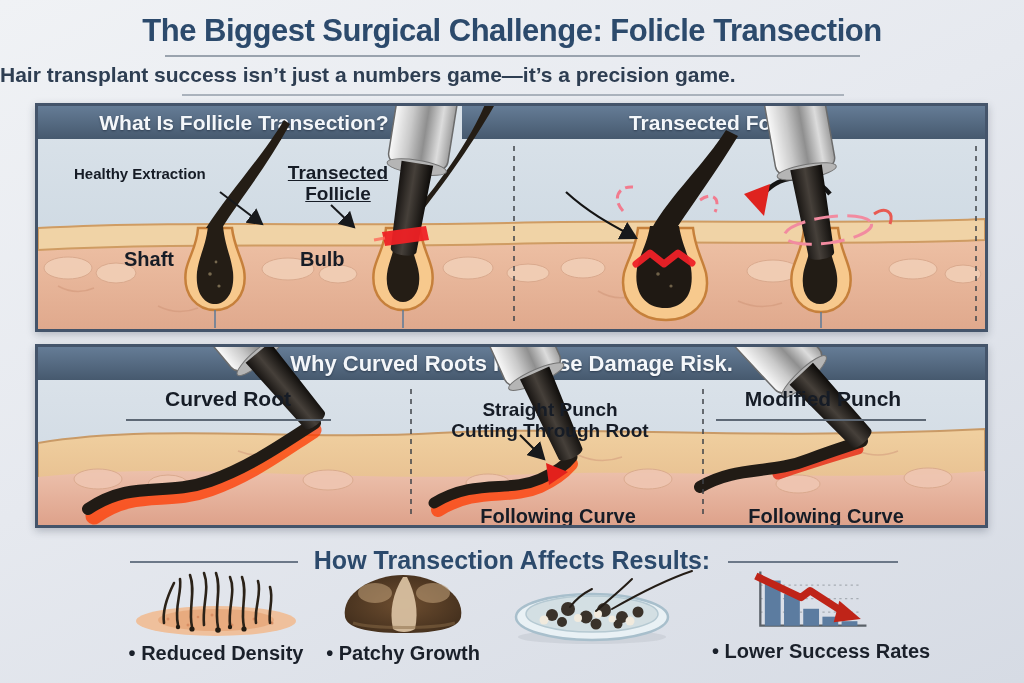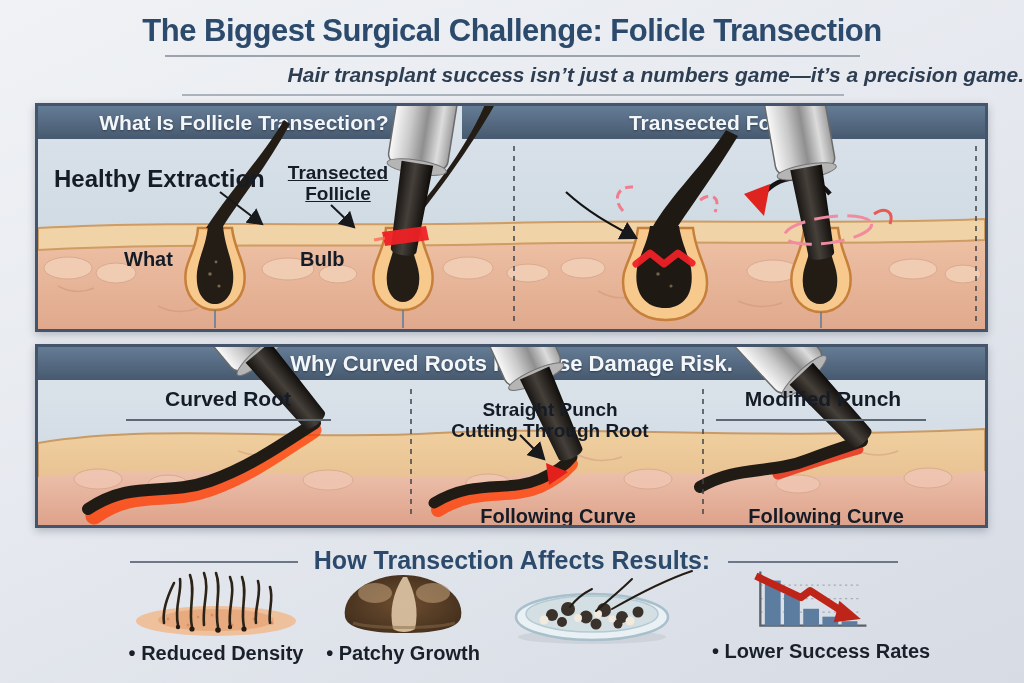--- a/index.html
+++ b/index.html
@@ -5,42 +5,42 @@
   html,body{margin:0;padding:0;background:#c9ced8;}
   .page{position:relative;width:1024px;height:683px;overflow:hidden;
         font-family:"Liberation Sans",sans-serif;
         background:linear-gradient(155deg,#f0f2f5 0%,#e6e9ef 45%,#d6dbe4 100%);}
   .abs{position:absolute;}
 
   
   .main-title{left:0;right:0;top:13px;text-align:center;font-size:31px;font-weight:700;
               color:#2c4a6c;letter-spacing:-0.5px;}
   .hr1{left:165px;top:55px;width:695px;height:2px;background:#9aa3ae;}
-  .subtitle{left:8px;right:0;top:63px;text-align:right;font-size:21px;font-weight:600;color:#2e3e52;font-style:italic;}
+  .subtitle{left:0;right:0;top:63px;text-align:left;font-size:21px;font-weight:600;color:#2e3e52;}
   .hr2{left:182px;top:94px;width:662px;height:1.5px;background:#aab2bc;}
 
   
   .panel{position:absolute;left:35px;border:3px solid #44546a;
          box-shadow:0 3px 8px rgba(40,50,70,.28);overflow:hidden;}
   #section1{top:103px;width:947px;height:223px;background:linear-gradient(#dbe3ea,#c7d4df);}
   #section2{top:344px;width:947px;height:178px;background:linear-gradient(#dde4eb,#ccd7e1);}
 
   .band{position:absolute;top:0;height:33px;z-index:1;
         background:linear-gradient(#657c96,#46596e);
         display:flex;align-items:center;justify-content:center;
         color:#f4f7fa;font-weight:700;font-size:21px;text-shadow:0 1px 2px rgba(10,20,35,.45);}
   #band-left{left:0;width:412px;}
   #band-right{left:424px;right:0;}
   #band2{left:0;right:0;font-size:22px;}
 
   svg.overlay{position:absolute;left:0;top:0;z-index:2;pointer-events:none;}
 
   .lbl{position:absolute;z-index:3;color:#161c26;font-weight:700;line-height:1.12;white-space:pre-line;}
   .lbl.center{text-align:center;}
-  #lbl-healthy{left:16px;top:60px;font-size:24px;}
+  #lbl-healthy{left:36px;top:60px;font-size:15px;}
   #lbl-transected{left:238px;top:56px;width:124px;font-size:19px;text-align:center;text-decoration:underline;}
   #lbl-shaft{left:86px;top:142px;font-size:20px;}
   #lbl-bulb{left:262px;top:142px;font-size:20px;}
   #lbl-damaged{left:508px;top:58px;font-size:21px;color:#9e2227;
                border-bottom:2.5px solid #9e2227;padding-bottom:3px;}
 
   #lbl-curved-root{left:70px;top:40px;width:240px;font-size:21px;text-align:center;}
   .underline{position:absolute;z-index:3;height:2px;background:#5d6875;}
   #ul-curved{left:88px;top:72px;width:205px;}
   #lbl-straight{left:392px;top:52px;width:240px;font-size:19px;text-align:center;}
@@ -168,21 +168,21 @@
         <path d="M 836,108 C 848,100 856,106 852,118" stroke="#e85a52" stroke-width="3" fill="none"></path>
       </g>
       <line x1="783" y1="206" x2="783" y2="222" stroke="#5b7a99" stroke-width="1.5"></line>
 
       <line x1="938" y1="40" x2="938" y2="216" stroke="#3f4348" stroke-width="1.5" stroke-dasharray="5 5"></line>
     </svg>
 
     <div class="lbl" id="lbl-healthy">Healthy Extraction</div>
     <div class="lbl" id="lbl-transected">Transected
 Follicle</div>
-    <div class="lbl" id="lbl-shaft">What</div>
+    <div class="lbl" id="lbl-shaft">Shaft</div>
     <div class="lbl" id="lbl-bulb">Bulb</div>
   </div>
 
   <div class="panel" id="section2">
     <div class="band" id="band2">Why Curved Roots Increase Damage Risk.</div>
 
     <svg class="overlay" width="947" height="178" viewBox="0 0 947 178">
       <defs>
         <linearGradient id="tan2" x1="0" y1="0" x2="0" y2="1">
           <stop offset="0" stop-color="#f0d0a0"></stop>

